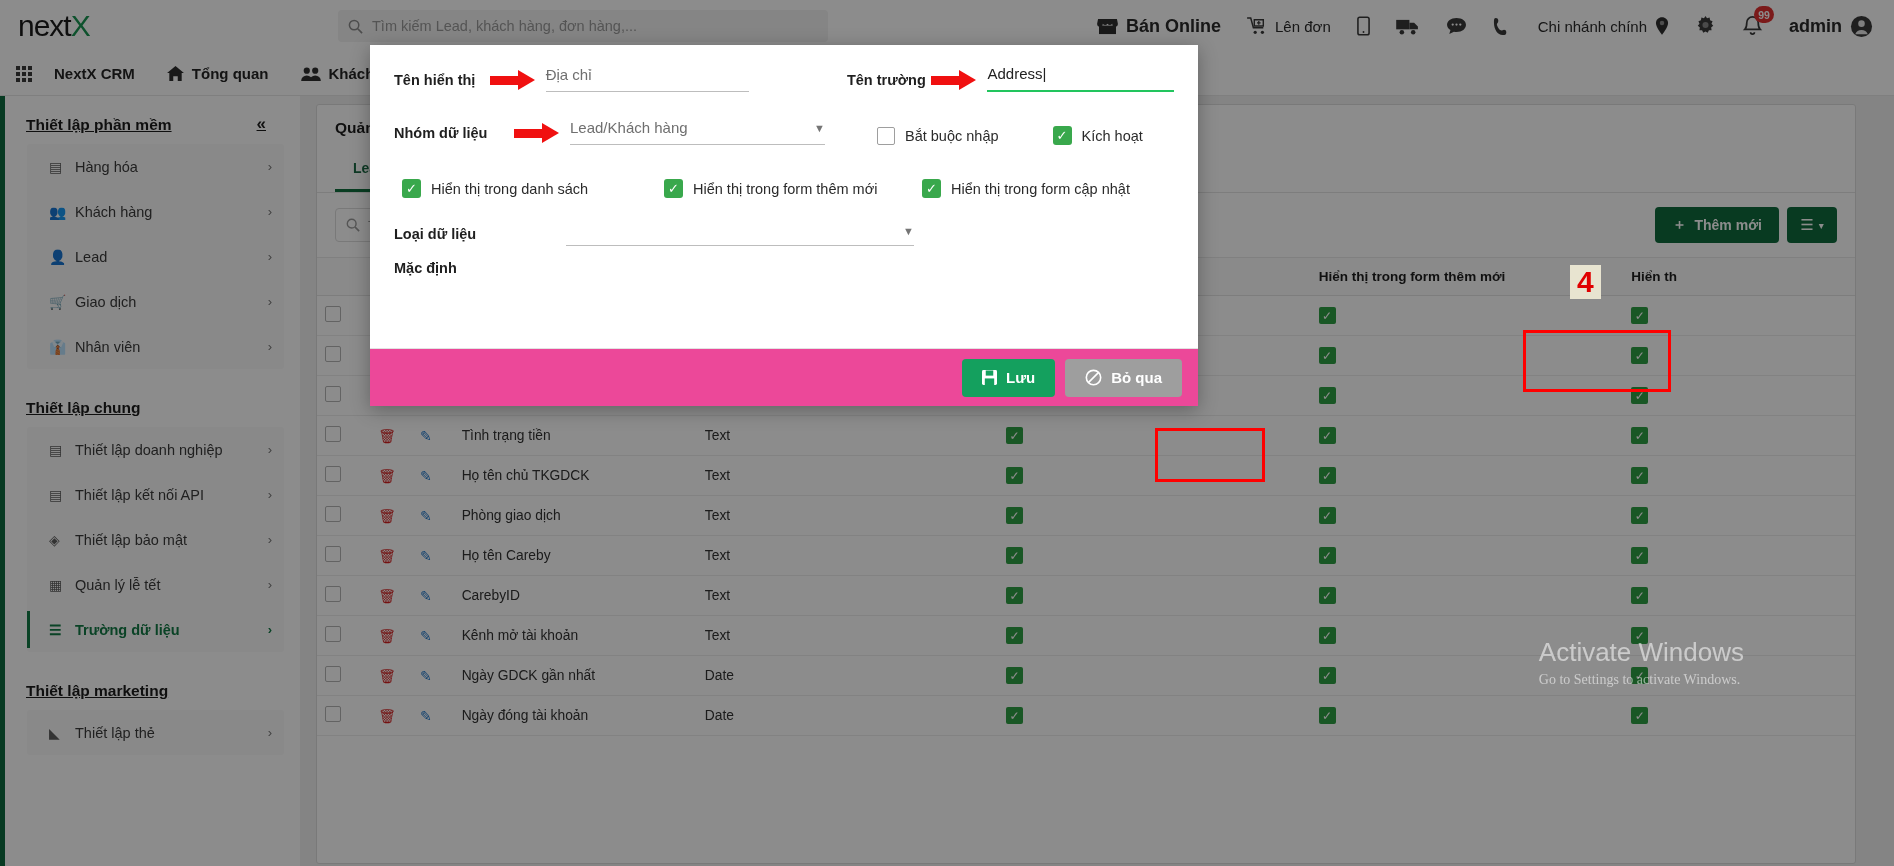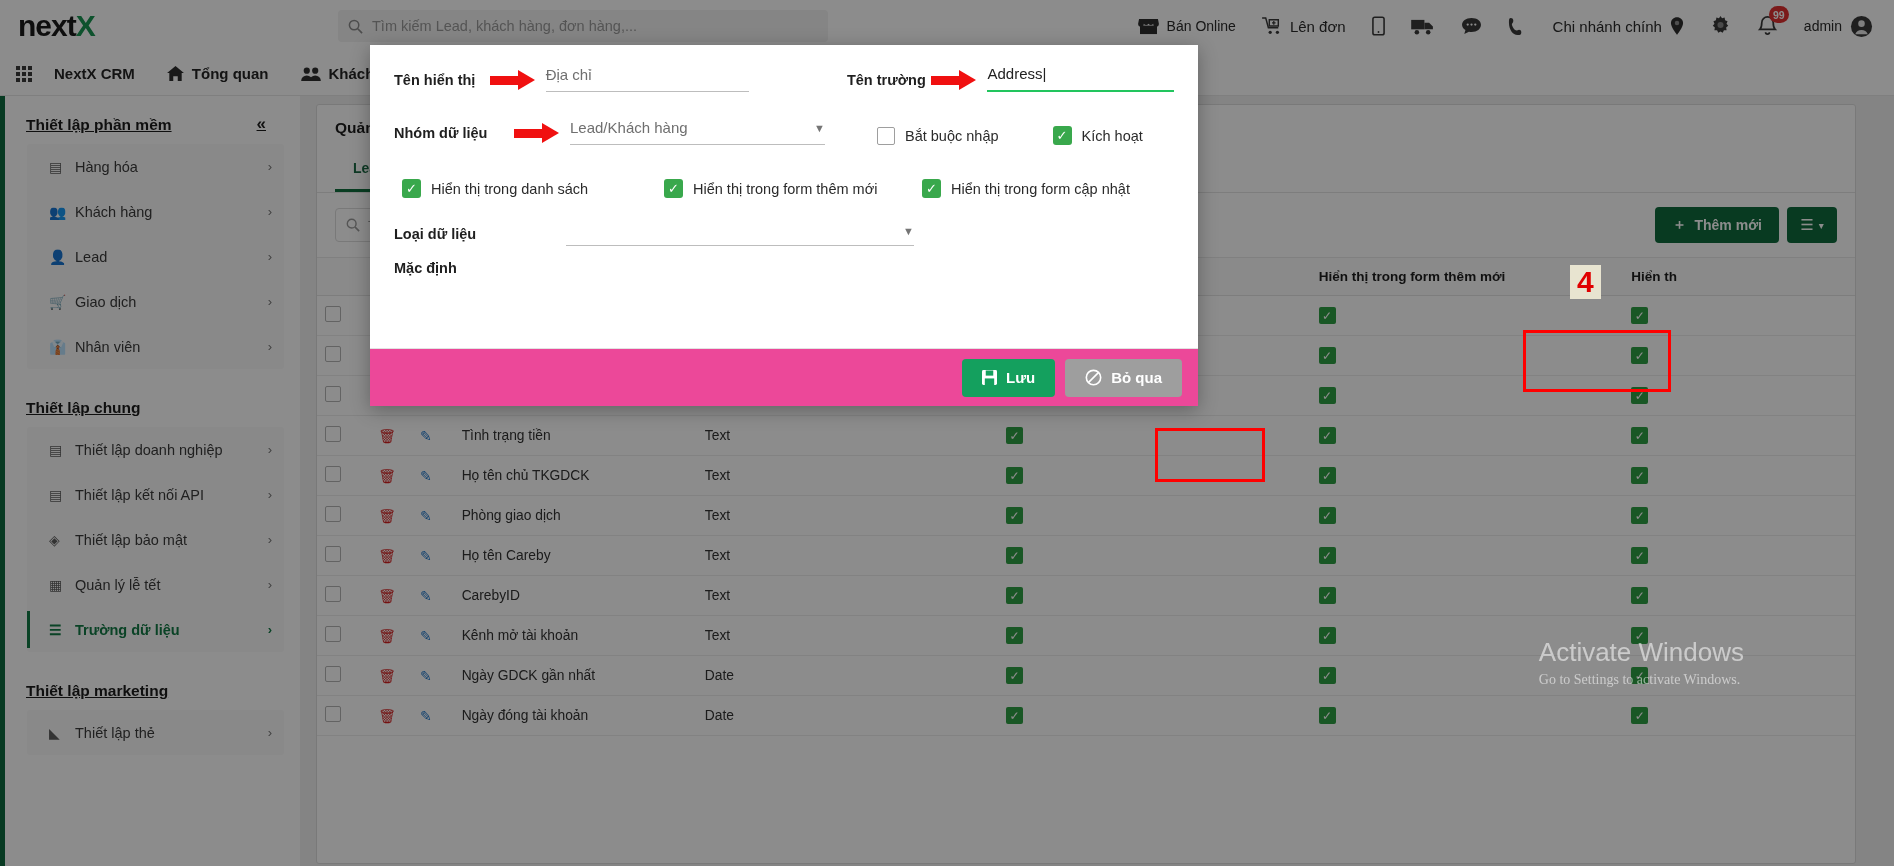--- a/index.html
+++ b/index.html
@@ -12,33 +12,33 @@
 
   
   #page { position: absolute; inset: 0; }
   #dim  { position: absolute; inset: 0; background: rgba(0,0,0,0.45); z-index: 40; }
 
   
   .topbar {
     position: absolute; top: 0; left: 0; width: 1894px; height: 52px;
     background: #fff; display: flex; align-items: center;
   }
-  .logo { margin-left: 18px; font-size: 30px; font-weight: bold; letter-spacing: -1px; color: #1b1b1b; }
+  .logo { margin-left: 18px; font-size: 30px; font-weight: normal; letter-spacing: -1px; color: #1b1b1b; }
   .logo .x { color: #1a9553; }
 
   .searchbox {
     position: absolute; left: 338px; top: 10px; width: 490px; height: 32px;
     background: #f2f2f2; border-radius: 4px; display: flex; align-items: center;
     padding: 0 10px; gap: 9px;
   }
   .searchbox .ph { color: #9a9a9a; font-size: 14.5px; }
 
   .topright { position: absolute; right: 8px; top: 0; height: 52px; display: flex; align-items: center; gap: 0px; }
   .tr-item { display: flex; align-items: center; gap: 8px; padding: 0 13px; height: 52px; color: #2a2a2a; }
-  .tr-item.b { font-weight: normal; font-size: 14px; }
+  .tr-item.b { font-weight: bold; font-size: 18px; }
   .tr-item.n { font-size: 15px; }
   .bell-wrap { position: relative; }
   .badge {
     position: absolute; top: 6px; right: 2px; background: #e03131; color: #fff;
     font-size: 10.5px; font-weight: bold; border-radius: 9px; min-width: 20px; height: 17px;
     display: flex; align-items: center; justify-content: center; padding: 0 3px;
   }
 
   
   .navbar {

